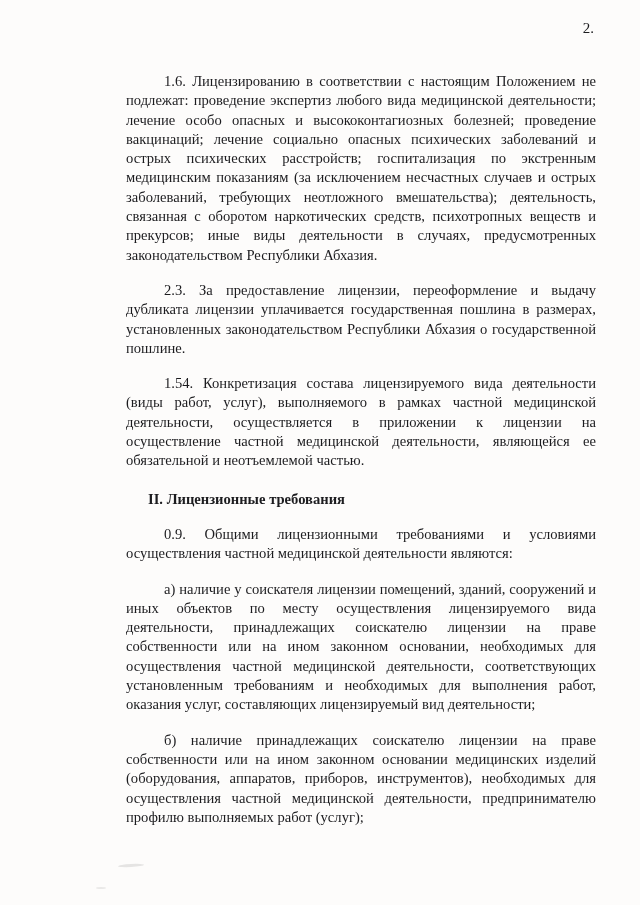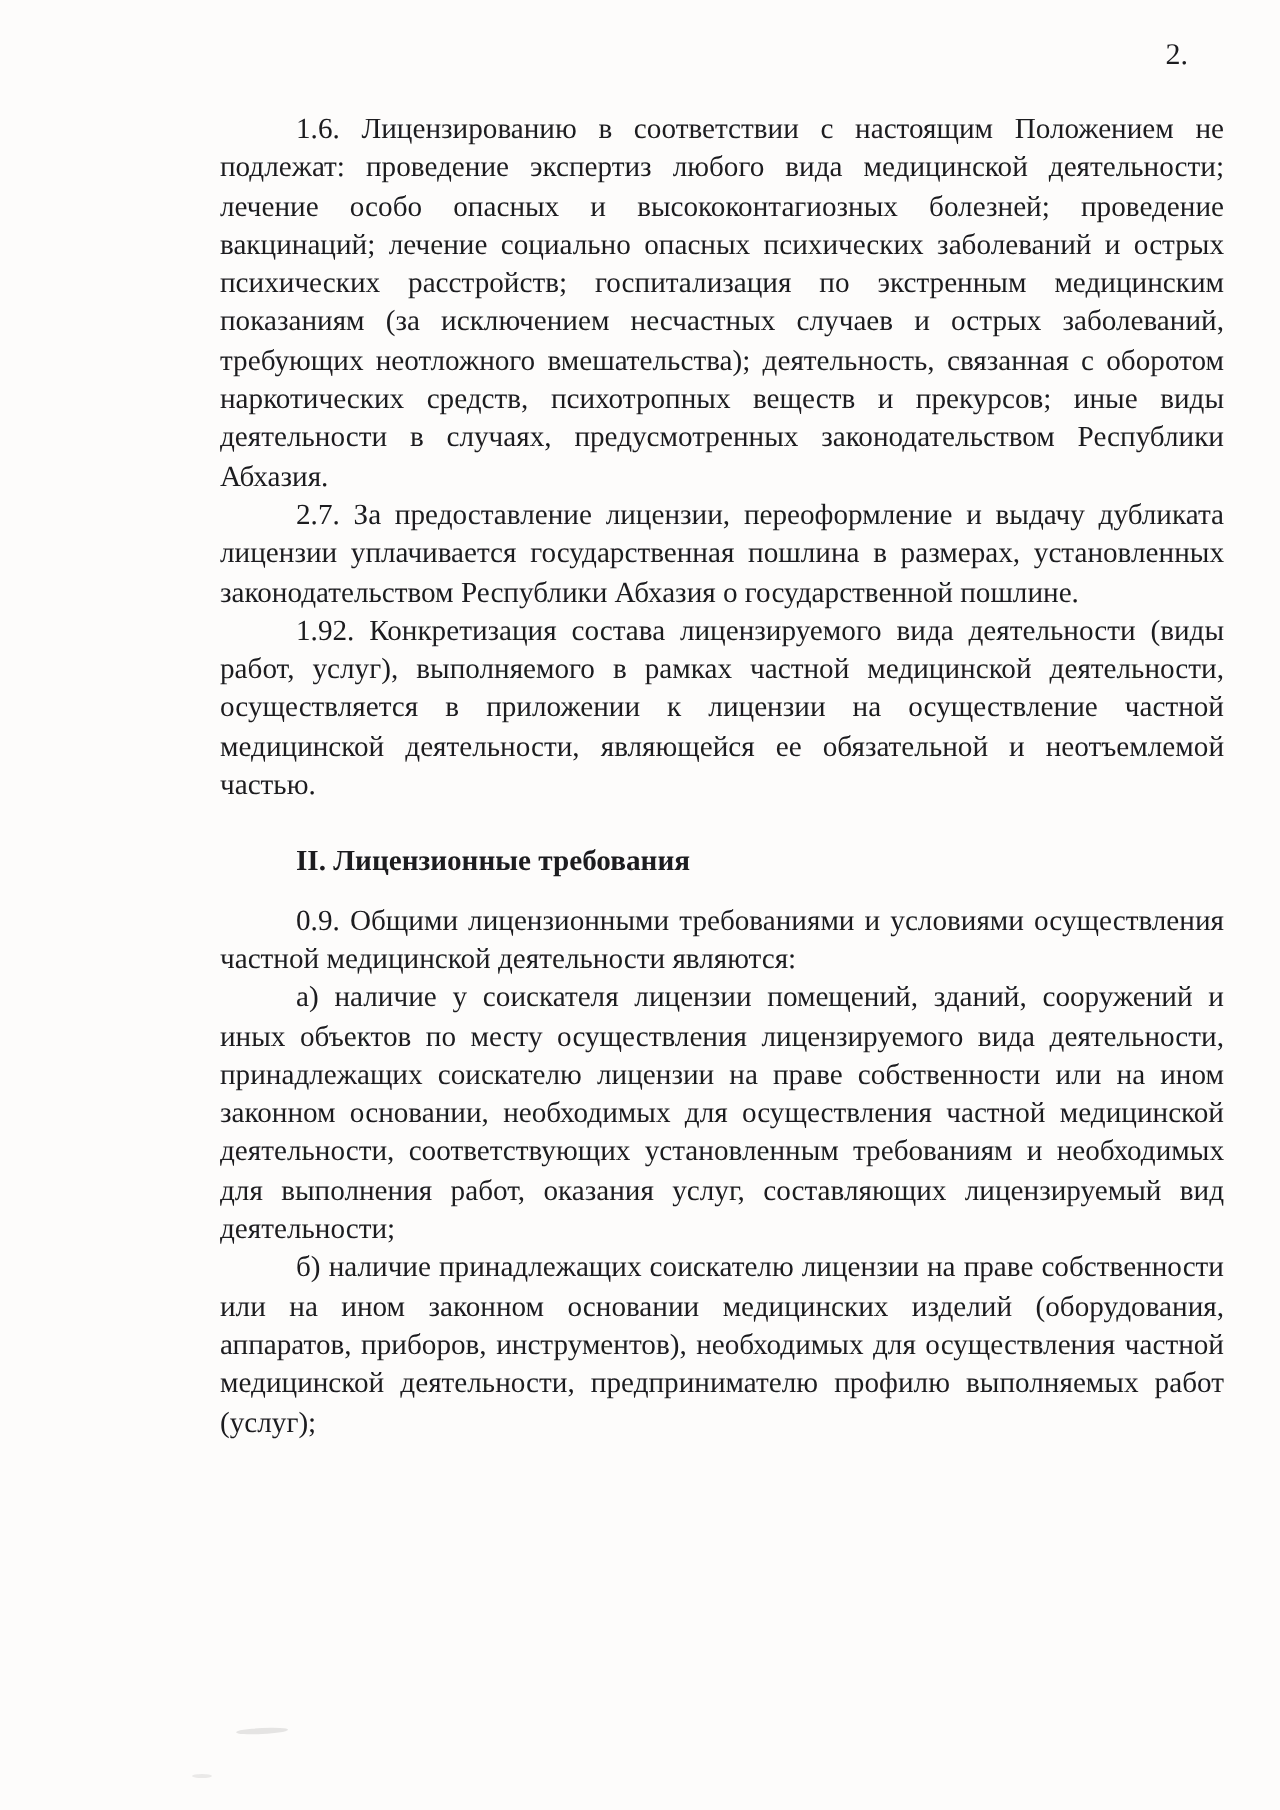--- a/index.html
+++ b/index.html
@@ -23,21 +23,21 @@
     color: #1c1c1f;
   }
   .page-number {
     position: absolute;
     top: 20px;
     right: 46px;
     font-size: 15px;
     color: #1c1c1f;
   }
   .content p {
-    margin: 0;
+    margin: 16px;
     font-size: 14.6px;
     line-height: 19.3px;
     text-align: justify;
     text-indent: 38px;
     color: #1c1c1f;
   }
   .content p.heading {
     font-weight: bold;
     margin: 19px 0 10px 0;
     text-align: left;
@@ -68,25 +68,25 @@
 
 <div class="page">
 
   <div class="page-number">2.</div>
 
   <div class="content">
 
     <p>1.6. Лицензированию в соответствии с настоящим Положением не подлежат: проведение экспертиз любого вида медицинской деятельности; лечение особо опасных и высококонтагиозных болезней; проведение вакцинаций; лечение социально опасных психических заболеваний и острых психических расстройств; госпитализация по экстренным медицинским показаниям (за исключением несчастных случаев и острых заболеваний, требующих неотложного вмешательства); деятельность, связанная с оборотом наркотических средств, психотропных веществ и прекурсов; иные виды деятельности в случаях, предусмотренных законодательством Республики Абхазия.</p>
 
 
-    <p>2.7. За предоставление лицензии, переоформление и выдачу дубликата лицензии уплачивается государственная пошлина в размерах, установленных законодательством Республики Абхазия о государственной пошлине.</p>
+    <p>2.3. За предоставление лицензии, переоформление и выдачу дубликата лицензии уплачивается государственная пошлина в размерах, установленных законодательством Республики Абхазия о государственной пошлине.</p>
 
 
 
-    <p>1.92. Конкретизация состава лицензируемого вида деятельности (виды работ, услуг), выполняемого в рамках частной медицинской деятельности, осуществляется в приложении к лицензии на осуществление частной медицинской деятельности, являющейся ее обязательной и неотъемлемой частью.</p>
+    <p>1.54. Конкретизация состава лицензируемого вида деятельности (виды работ, услуг), выполняемого в рамках частной медицинской деятельности, осуществляется в приложении к лицензии на осуществление частной медицинской деятельности, являющейся ее обязательной и неотъемлемой частью.</p>
 
     <p class="heading">II. Лицензионные требования</p>
 
     <p>0.9. Общими лицензионными требованиями и условиями осуществления частной медицинской деятельности являются:</p>
 
     <p>а) наличие у соискателя лицензии помещений, зданий, сооружений и иных объектов по месту осуществления лицензируемого вида деятельности, принадлежащих соискателю лицензии на праве собственности или на ином законном основании, необходимых для осуществления частной медицинской деятельности, соответствующих установленным требованиям и необходимых для выполнения работ, оказания услуг, составляющих лицензируемый вид деятельности;</p>
 
     <p>б) наличие принадлежащих соискателю лицензии на праве собственности или на ином законном основании медицинских изделий (оборудования, аппаратов, приборов, инструментов), необходимых для осуществления частной медицинской деятельности, предпринимателю профилю выполняемых работ (услуг);</p>
 
   </div>

